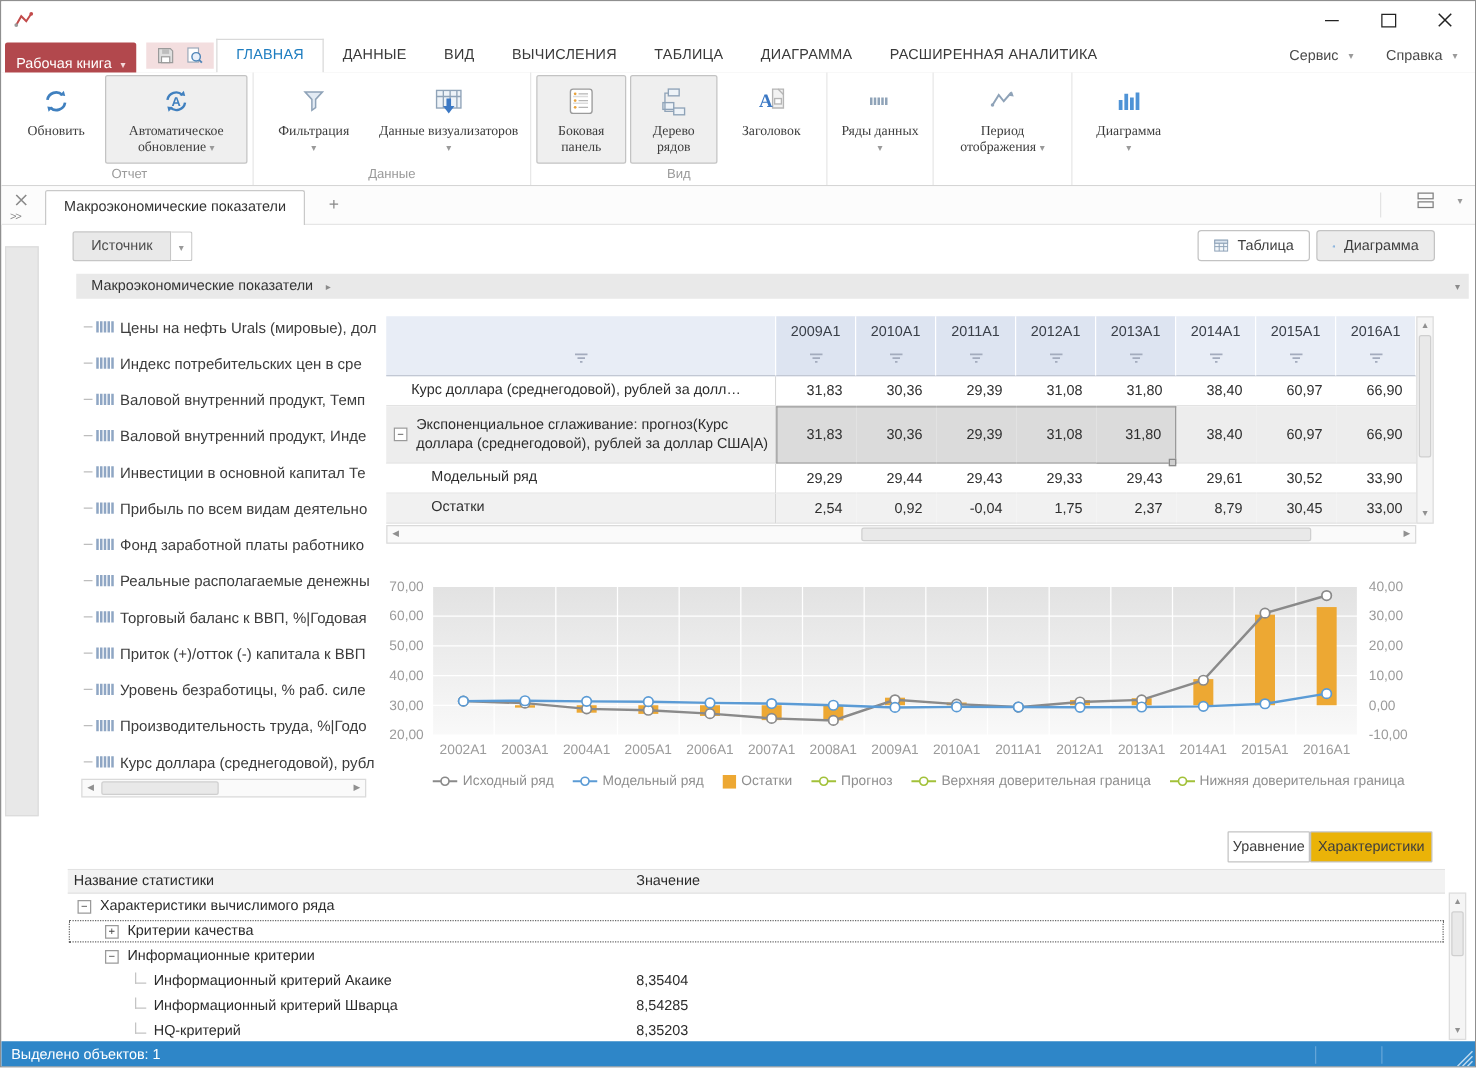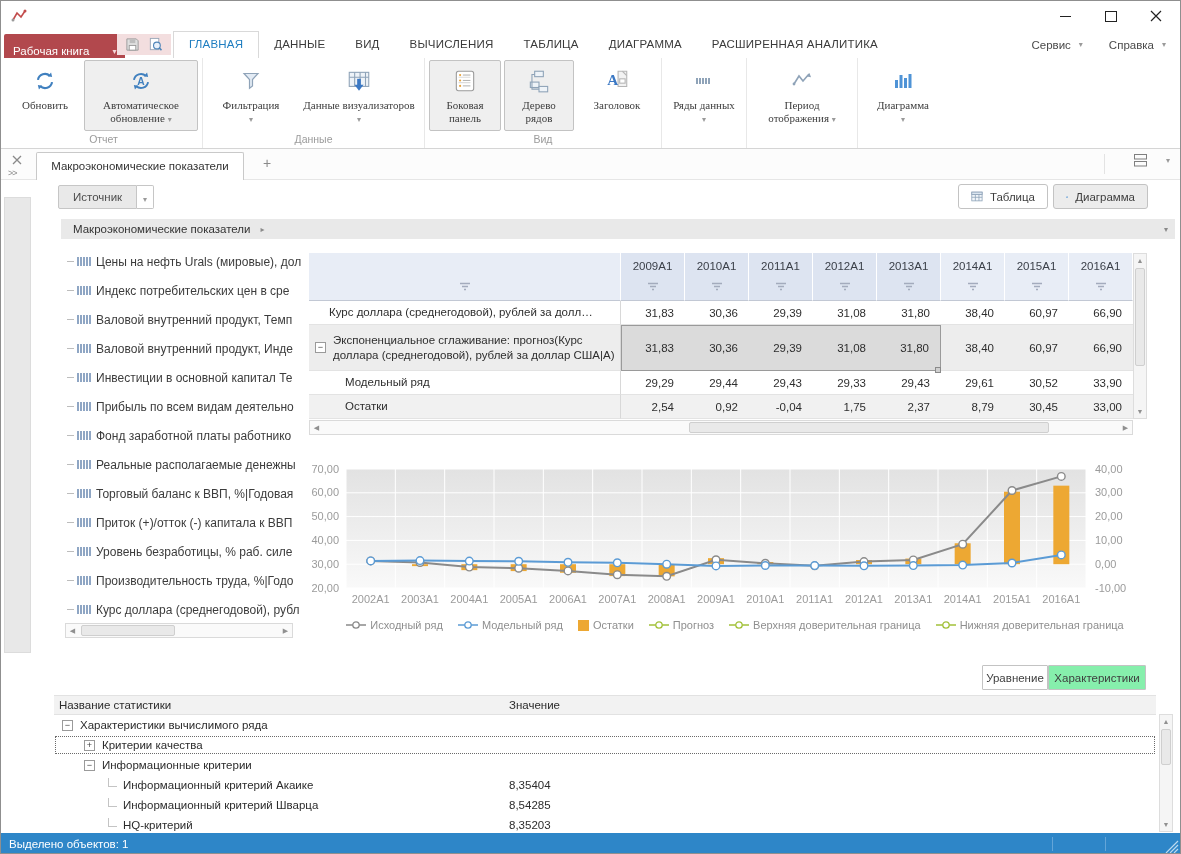--- a/index.html
+++ b/index.html
@@ -10,21 +10,21 @@
   .titlebar{position:absolute;top:0;left:0;width:100%;height:30px;background:#fff;display:flex;align-items:center;}
   .app-logo{margin:0 8px 0 10px;width:16px;height:14px;}
   .win-title{font-size:12.5px;color:#1c1c1c;}
   .win-controls{position:absolute;right:2px;top:0;height:30px;display:flex;}
   .wc{width:45px;height:30px;display:flex;align-items:center;justify-content:center;}
   .wc-min-glyph{width:11px;height:1px;background:#222;}
   .wc-max-glyph{width:10px;height:9px;border:1px solid #222;}
   
   .menubar{position:absolute;top:30px;left:0;width:100%;height:27px;background:#fff;border-bottom:1px solid #e3e3e3;}
   .wb-btn{position:absolute;left:3px;top:3px;height:34px;padding:0 9px;background:#b2484d;color:#fff;
-          font-size:11.5px;display:flex;align-items:center;border-radius:2px;gap:16px;}
+          font-size:11.5px;display:flex;align-items:center;border-radius:2px;}
   .wb-btn .caret{color:#f3d9da;font-size:8px;margin-left:7px;}
   .pinkstrip{position:absolute;left:116px;top:3px;width:54px;height:21px;background:#f3dedf;display:flex;align-items:center;justify-content:space-evenly;}
   .menu-tabs{position:absolute;left:172px;top:0;height:27px;display:flex;}
   .menu-tab{padding:0 15px;line-height:26px;font-size:11.5px;color:#3a3a3a;letter-spacing:.2px;}
   .menu-tab.active{color:#1e7dc0;background:#fff;border:1px solid #d9d9d9;border-bottom:none;line-height:24px;height:27px;box-sizing:border-box;}
   .menu-right{position:absolute;right:14px;top:0;height:27px;display:flex;gap:26px;align-items:center;}
   .menu-right .mr-item{font-size:11.5px;color:#4a4a4a;display:flex;align-items:center;gap:8px;}
   .caret{font-size:8px;color:#9a9a9a;}
   
   .ribbon{position:absolute;top:57px;left:0;width:100%;height:90px;background:#fff;border-bottom:1px solid #d5d5d5;display:flex;}
@@ -84,21 +84,21 @@
   .vscroll{position:absolute;width:14px;border:1px solid #ddd;background:#f5f5f5;box-sizing:border-box;}
   .vs-arrow{height:13px;text-align:center;font-size:7px;color:#909090;line-height:13px;}
   .vs-thumb{position:absolute;left:1px;right:1px;background:#e9e9e9;border:1px solid #cfcfcf;border-radius:2px;}
   
   .chart-region{position:absolute;left:308px;top:450px;width:852px;height:160px;}
   .legend-row{position:absolute;left:308px;top:614px;width:852px;height:20px;display:flex;align-items:center;justify-content:center;gap:15px;font-size:11px;color:#8f8f8f;}
   .lg-item{display:flex;align-items:center;gap:4px;white-space:nowrap;}
   
   .an-btn{position:absolute;top:664px;height:25px;border:1px solid #c3c3c3;background:#fff;font-size:11.5px;color:#3e3e3e;
           display:flex;align-items:center;justify-content:center;box-sizing:border-box;border-radius:1px;}
-  .an-btn.active{background:#86efac;}
+  .an-btn.active{background:#eab308;}
   .stats-panel{position:absolute;left:53px;top:694px;width:1102px;height:138px;font-size:11.5px;color:#2c2c2c;overflow:hidden;}
   .st-header{height:18px;background:#f2f2f2;border-top:1px solid #e2e2e2;border-bottom:1px solid #e2e2e2;display:flex;align-items:center;}
   .st-row{height:20px;display:flex;align-items:center;position:relative;box-sizing:border-box;}
   .st-row.seldotted{outline:1px dotted #6b6b6b;outline-offset:-2px;}
   .st-val{position:absolute;left:455px;}
   .l-conn{display:inline-block;width:8px;height:8px;border-left:1px solid #c4c4c4;border-bottom:1px solid #c4c4c4;margin-right:6px;transform:translateY(-3px);flex:none;}
   
   .statusbar{position:absolute;left:0;top:832px;width:100%;height:22px;background:#2e86c8;display:flex;align-items:center;color:#fff;font-size:11.5px;}
   .sb-text{margin-left:8px;}
   .sb-right{position:absolute;right:22px;top:0;height:22px;display:flex;align-items:center;}

